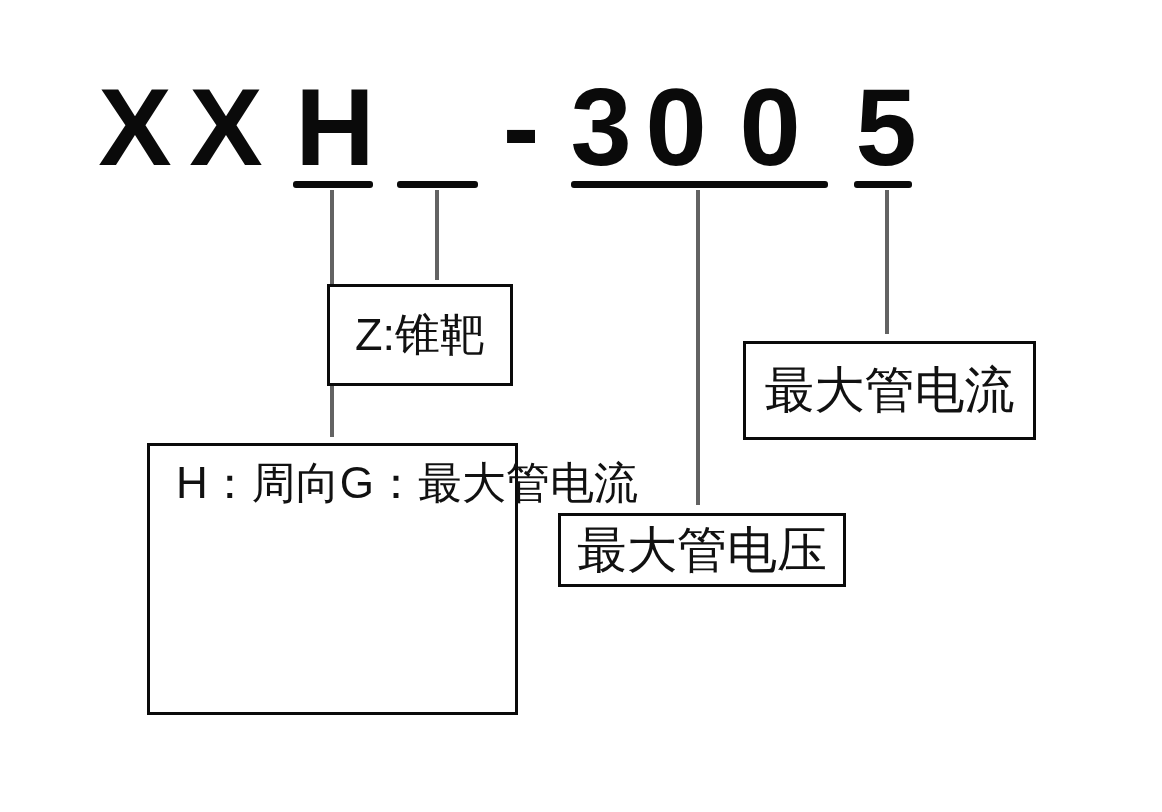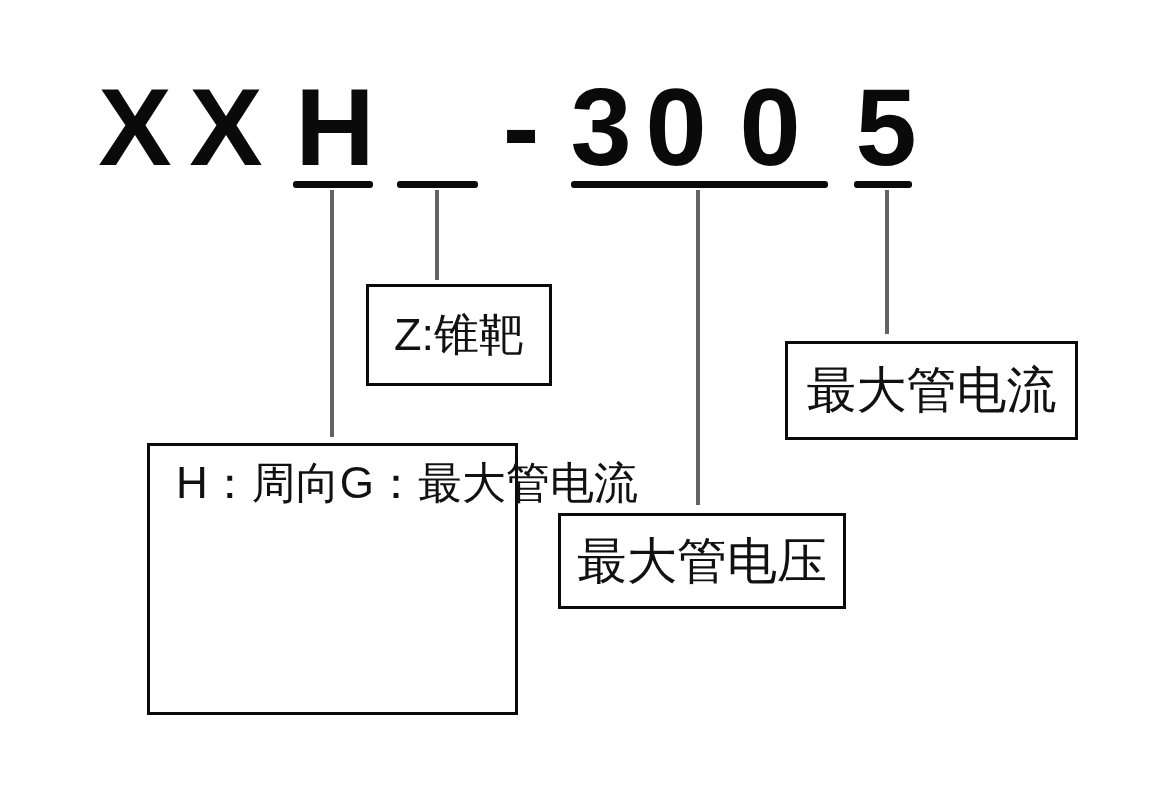--- a/index.html
+++ b/index.html
@@ -25,28 +25,28 @@
   .vline{position:absolute;width:4px;background:#636363;}
   .line-h{left:330px;top:190px;height:247px;}
   .line-z{left:435px;top:190px;height:90px;}
   .line-voltage{left:696px;top:190px;height:315px;}
   .line-current{left:885px;top:190px;height:144px;}
   
   .box{
     position:absolute;background:#ffffff;border:3px solid #0a0a0a;box-sizing:border-box;
     display:flex;align-items:center;justify-content:center;color:#111111;
   }
-  .box-z{left:366px;top:284px;width:186px;height:102px;font-size:45px;}
+  .box-z{left:327px;top:284px;width:186px;height:102px;font-size:45px;}
   .box-tube{
     left:147px;top:443px;width:371px;height:272px;font-size:44px;
     flex-direction:row;align-items:flex-start;justify-content:space-evenly;
     padding:12px 10px 12px 26px;
   }
-  .box-voltage{left:558px;top:513px;width:288px;height:96px;font-size:50px;}
-  .box-current{left:743px;top:341px;width:293px;height:99px;font-size:50px;margin-left:42px;}
+  .box-voltage{left:558px;top:513px;width:288px;height:74px;font-size:50px;}
+  .box-current{left:743px;top:341px;width:293px;height:99px;font-size:50px;}
   .tube-row{white-space:pre;line-height:1.15;}
 </style>
 </head>
 <body>
 
 <div class="canvas">
 
   <span class="tchar c0">X</span>
   <span class="tchar c1">X</span>
   <span class="tchar c2">H</span>

